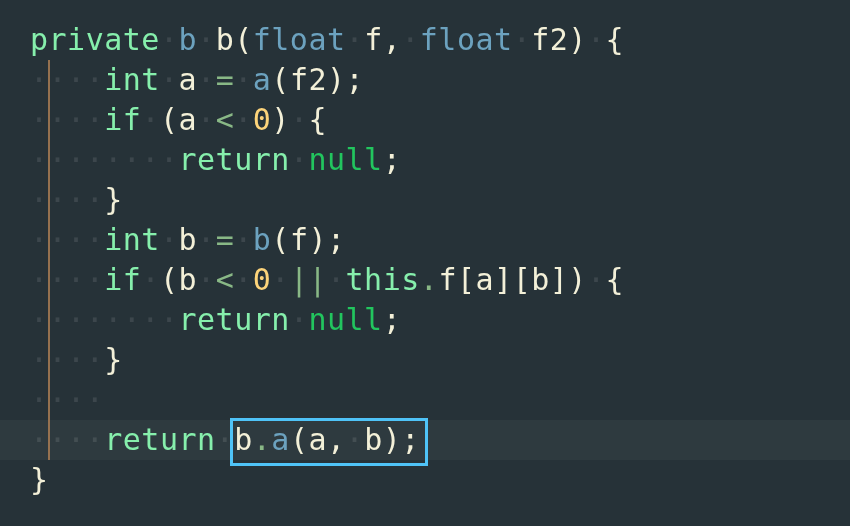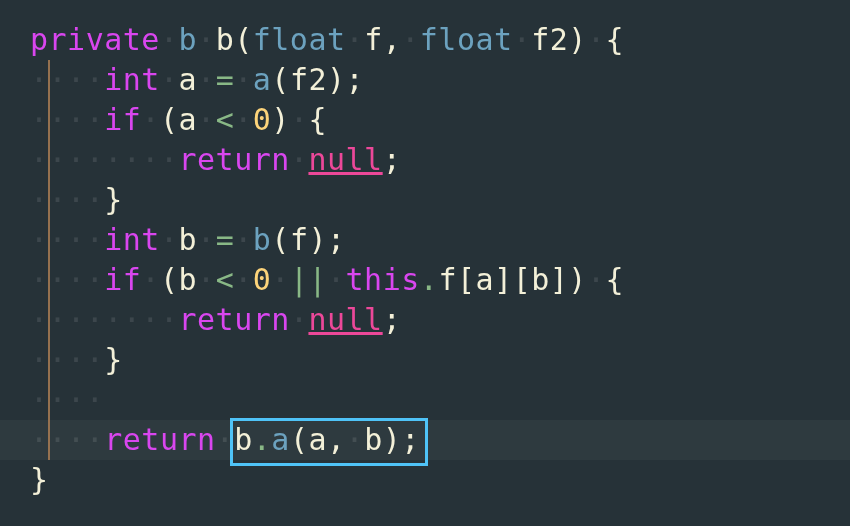--- a/index.html
+++ b/index.html
@@ -22,28 +22,28 @@
   }
   .line {
     position: relative;
     height: 40px;
     padding-left: 30px;
   }
   .line.hl {
     background: rgba(255,255,255,0.04);
   }
   
-  .kw        { color: #d946ef; }    
+  .kw        { color: #86efac; }    
   .type      { color: #6ca2bf; }    
   .ident     { color: #f3f0d8; }    
   .func      { color: #6ca2bf; }    
   .num       { color: #fdd47a; }    
   .op        { color: #89b886; }    
   .punct     { color: #f3f0d8; }    
-  .null      { color: #ec4899; text-decoration: underline; }
+  .null      { color: #22c55e; }
   .ws-dot    { color: rgba(255,255,255,0.10); }
   .guide     {
     position: absolute;
     left: 48px;
     top: 0;
     width: 2px;
     height: 100%;
     background: #a97d54;
     opacity: 0.85;
   }

